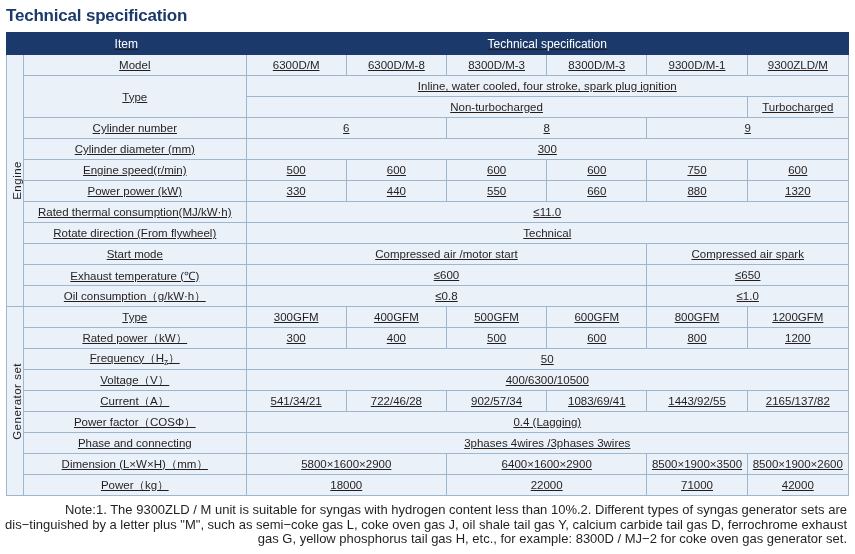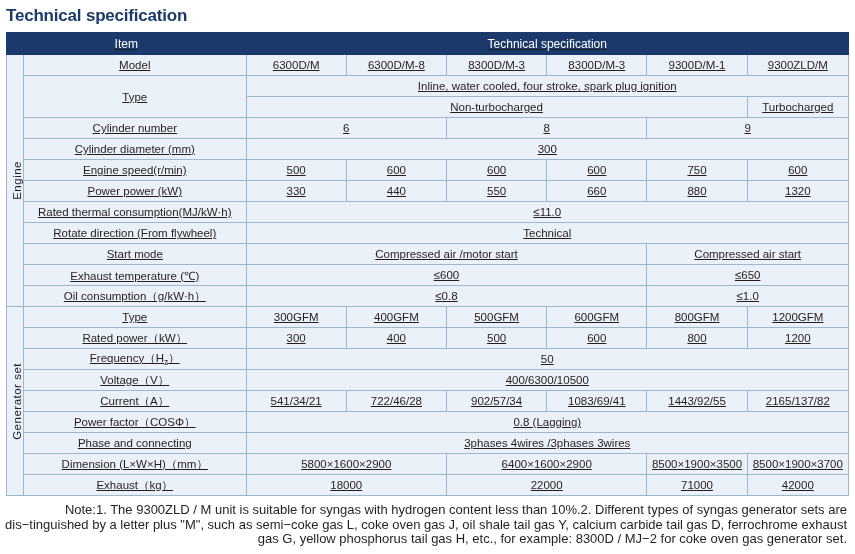--- a/index.html
+++ b/index.html
@@ -173,21 +173,21 @@
       </tr>
 
       <tr>
         <td class="rowlabel">Rotate direction (From flywheel)</td>
         <td colspan="6">Technical</td>
       </tr>
 
       <tr>
         <td class="rowlabel">Start mode</td>
         <td colspan="4">Compressed air /motor start</td>
-        <td colspan="2">Compressed air start</td>
+        <td colspan="2">Compressed air spark</td>
       </tr>
 
       <tr>
         <td class="rowlabel">Exhaust temperature (℃)</td>
         <td colspan="4">≤600</td>
         <td colspan="2">≤650</td>
       </tr>
 
       <tr>
         <td class="rowlabel">Oil consumption（g/kW·h）</td>
@@ -233,38 +233,38 @@
         <td>541/34/21</td>
         <td>722/46/28</td>
         <td>902/57/34</td>
         <td>1083/69/41</td>
         <td>1443/92/55</td>
         <td>2165/137/82</td>
       </tr>
 
       <tr>
         <td class="rowlabel">Power factor（COSΦ）</td>
-        <td colspan="6">0.8 (Lagging)</td>
+        <td colspan="6">0.4 (Lagging)</td>
       </tr>
 
       <tr>
         <td class="rowlabel">Phase and connecting</td>
         <td colspan="6">3phases 4wires /3phases 3wires</td>
       </tr>
 
       <tr>
         <td class="rowlabel">Dimension (L×W×H)（mm）</td>
         <td colspan="2">5800×1600×2900</td>
         <td colspan="2">6400×1600×2900</td>
         <td>8500×1900×3500</td>
-        <td>8500×1900×3700</td>
-      </tr>
-
-      <tr>
-        <td class="rowlabel">Exhaust（kg）</td>
+        <td>8500×1900×2600</td>
+      </tr>
+
+      <tr>
+        <td class="rowlabel">Power（kg）</td>
         <td colspan="2">18000</td>
         <td colspan="2">22000</td>
         <td>71000</td>
         <td>42000</td>
       </tr>
     </tbody>
   </table>
 
   <div class="note">Note:1. The 9300ZLD / M unit is suitable for syngas with hydrogen content less than 10%.2. Different types of syngas generator sets are dis−tinguished by a letter plus "M", such as semi−coke gas L, coke oven gas J, oil shale tail gas Y, calcium carbide tail gas D, ferrochrome exhaust gas G, yellow phosphorus tail gas H, etc., for example: 8300D / MJ−2 for coke oven gas generator set.</div>
 

